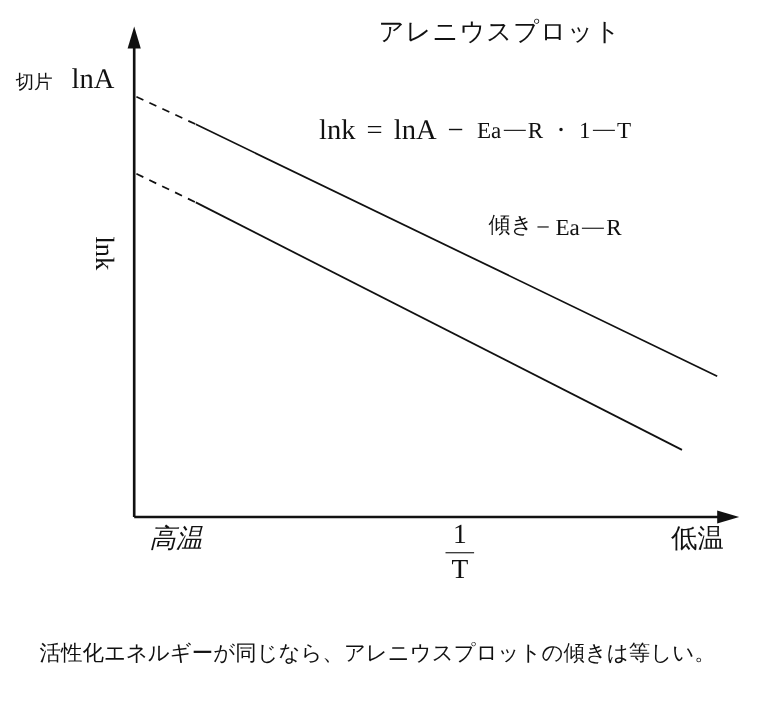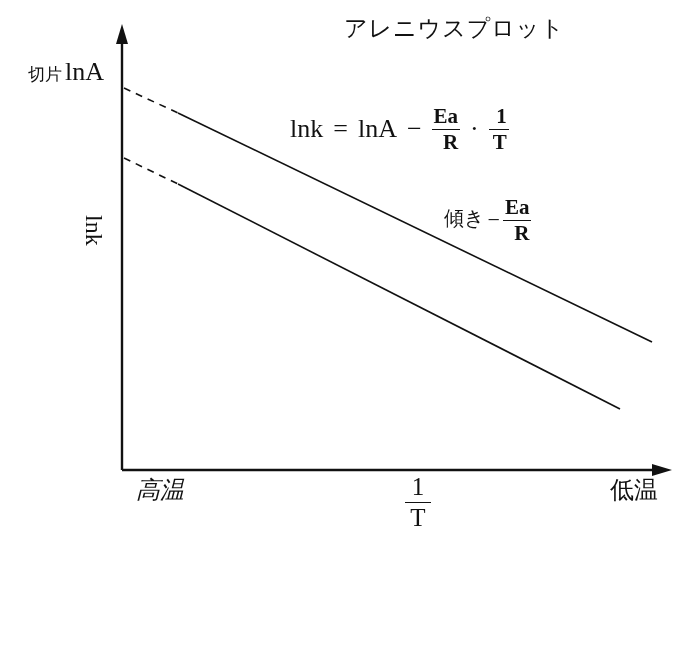--- a/index.html
+++ b/index.html
@@ -46,21 +46,20 @@
     top: 215px;
     font-size: 24px;
     writing-mode: vertical-rl;
     text-orientation: mixed;
     letter-spacing: 0px;
   }
   #intercept-label {
     left: 14px;
     top: 66px;
     font-size: 17px;
-    margin-left: 14px;
   }
   #lnA-label {
     left: 65px;
     top: 59px;
     font-size: 26px;
   }
   #x-high-temp {
     left: 136px;
     top: 478px;
     font-size: 24px;
@@ -94,26 +93,24 @@
     left: 290px;
     top: 105px;
     font-size: 26px;
     display: flex;
     align-items: center;
     gap: 10px;
   }
   #equation .tok { display: inline-block; }
   .frac {
     display: inline-flex;
-    flex-direction: column;
-    align-items: flex-end;
+    align-items: center;
     vertical-align: middle;
     font-size: 21px;
     line-height: 1.05;
-    font-weight: bold;
   }
   .frac .bar {
     border-top: 1.6px solid #111;
     width: 100%;
     min-width: 20px;
     margin: 2px 0 1px 0;
   }
   .frac .num, .frac .den { padding: 0 2px; }
 
   
@@ -195,15 +192,16 @@
     <span class="jp">傾き</span>
     <span>−</span>
     <span class="frac">
       <span class="num">Ea</span>
       <span class="bar"></span>
       <span class="den">R</span>
     </span>
   </div>
 
   <div id="caption">
+    <div>活性化エネルギーが同じなら、アレニウスプロットの傾きは等しい。</div>
   </div>
 
 </div>
 
 </body></html>

